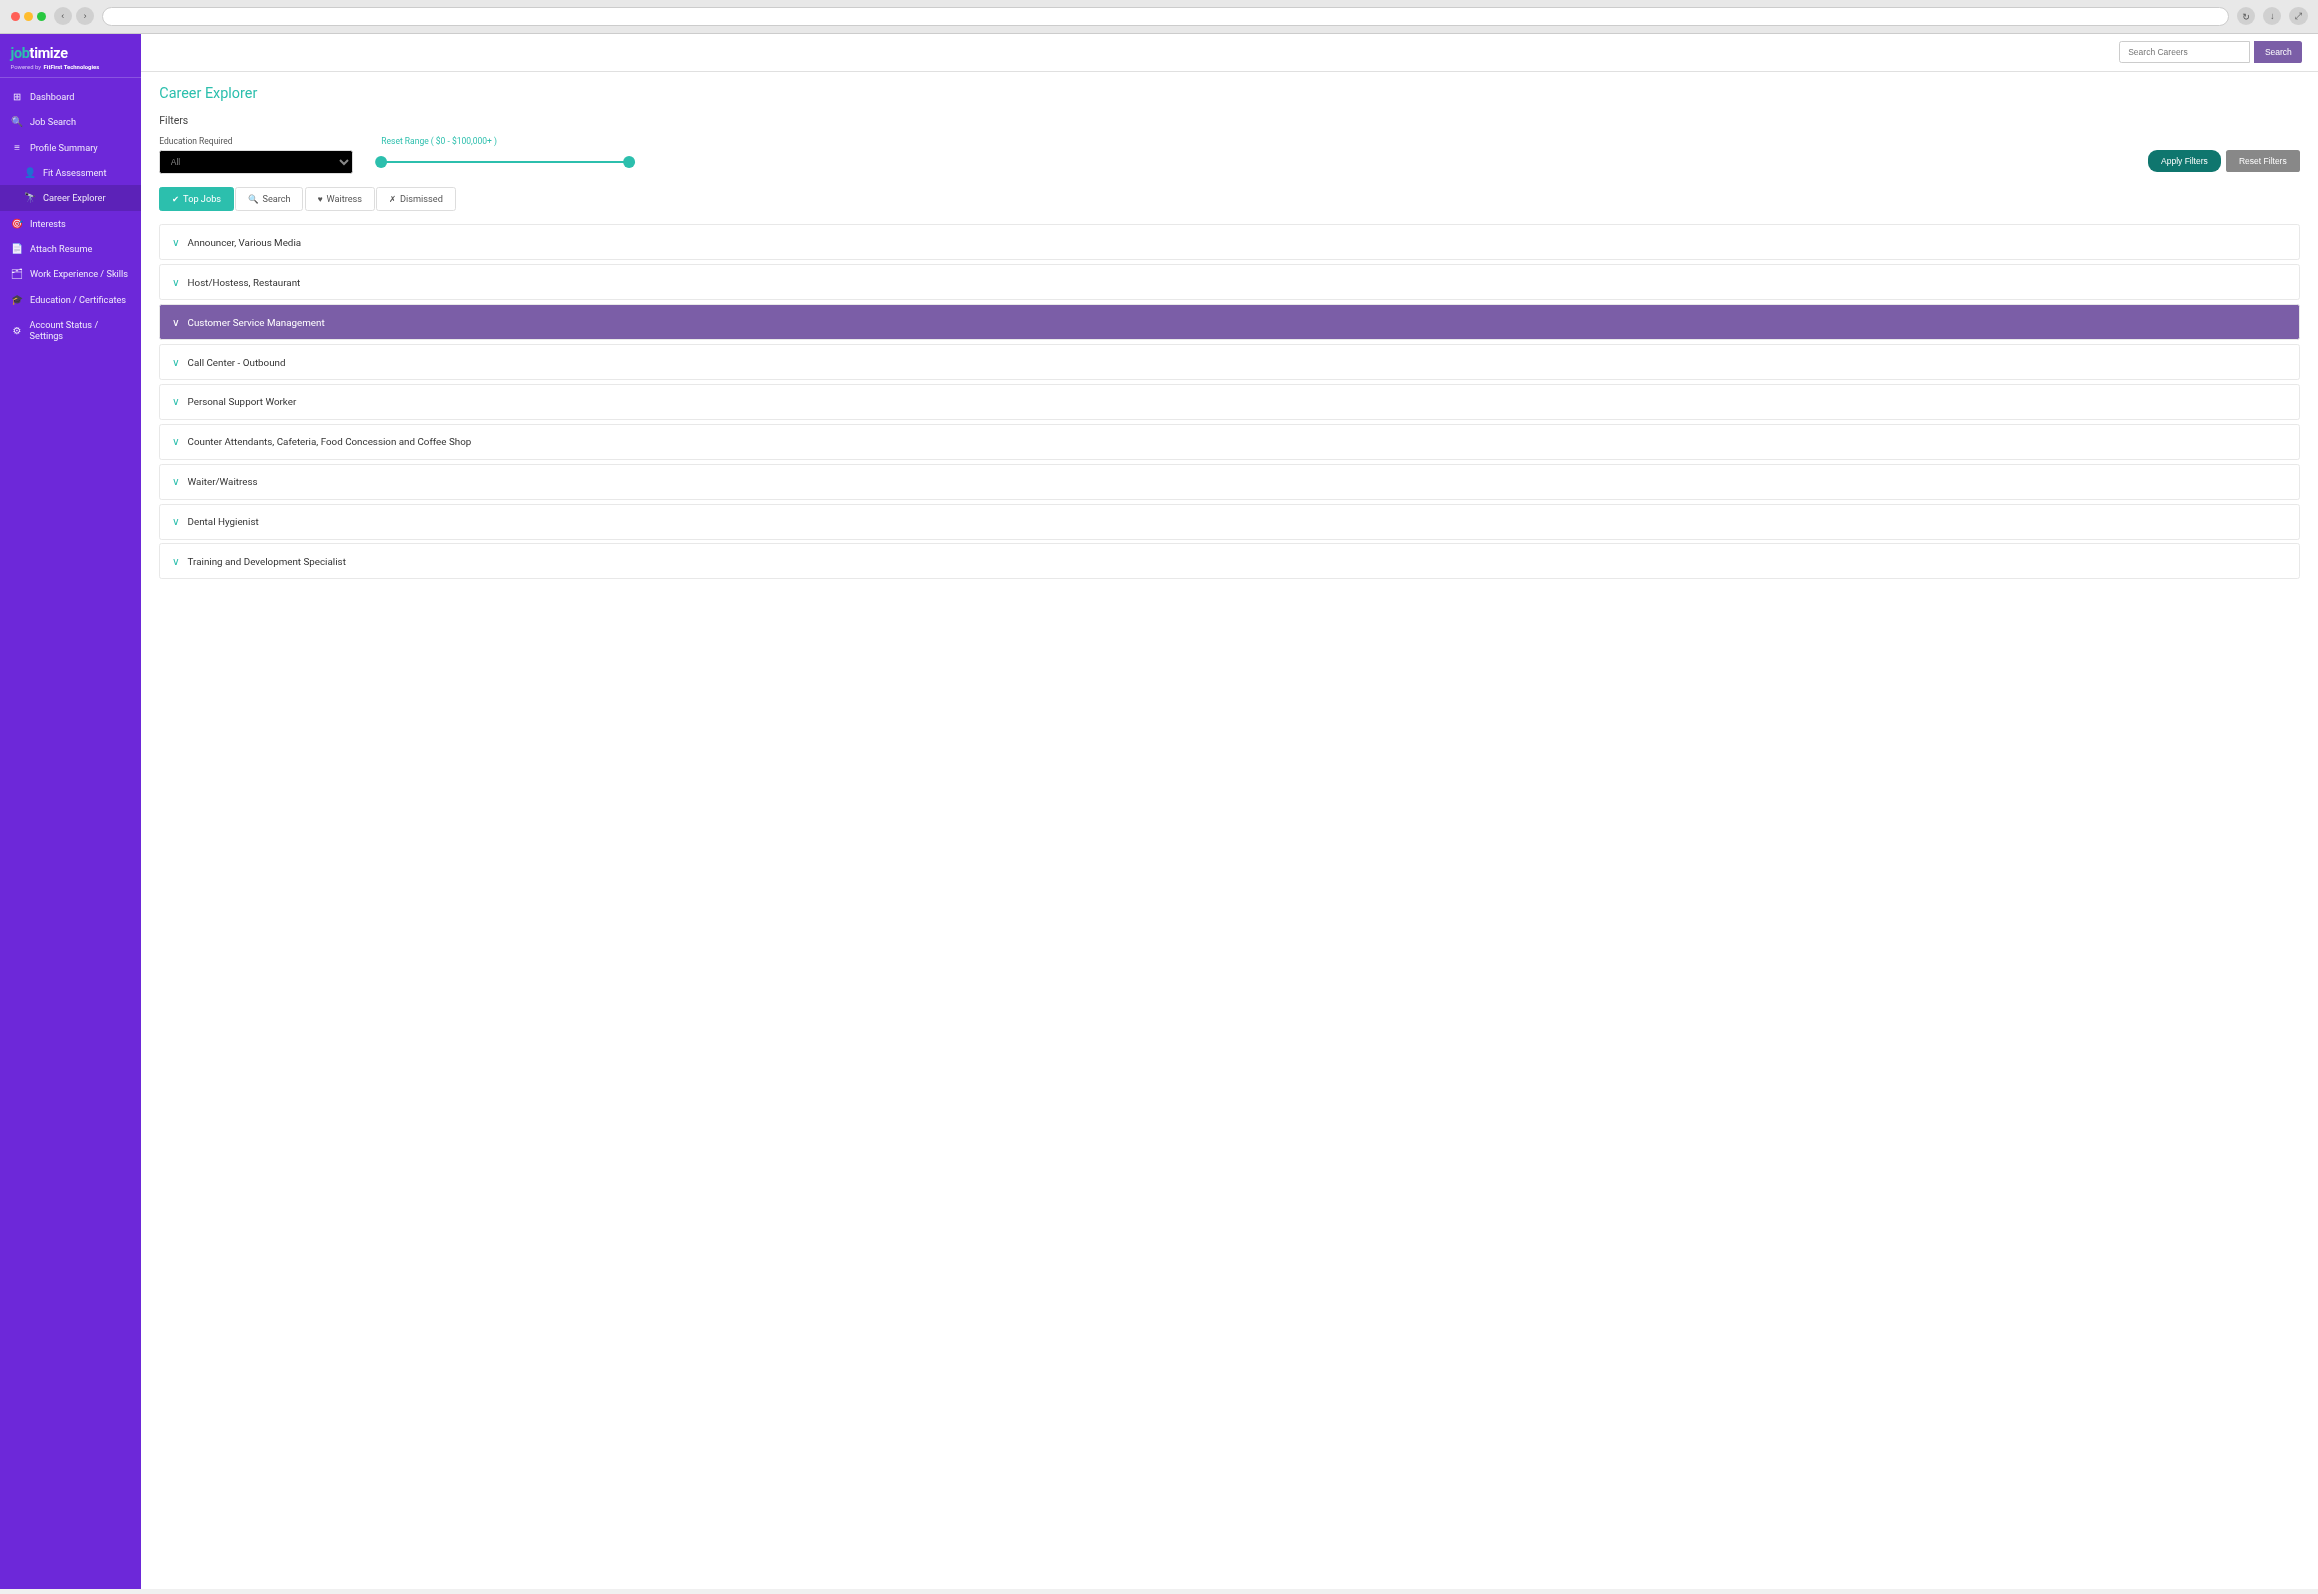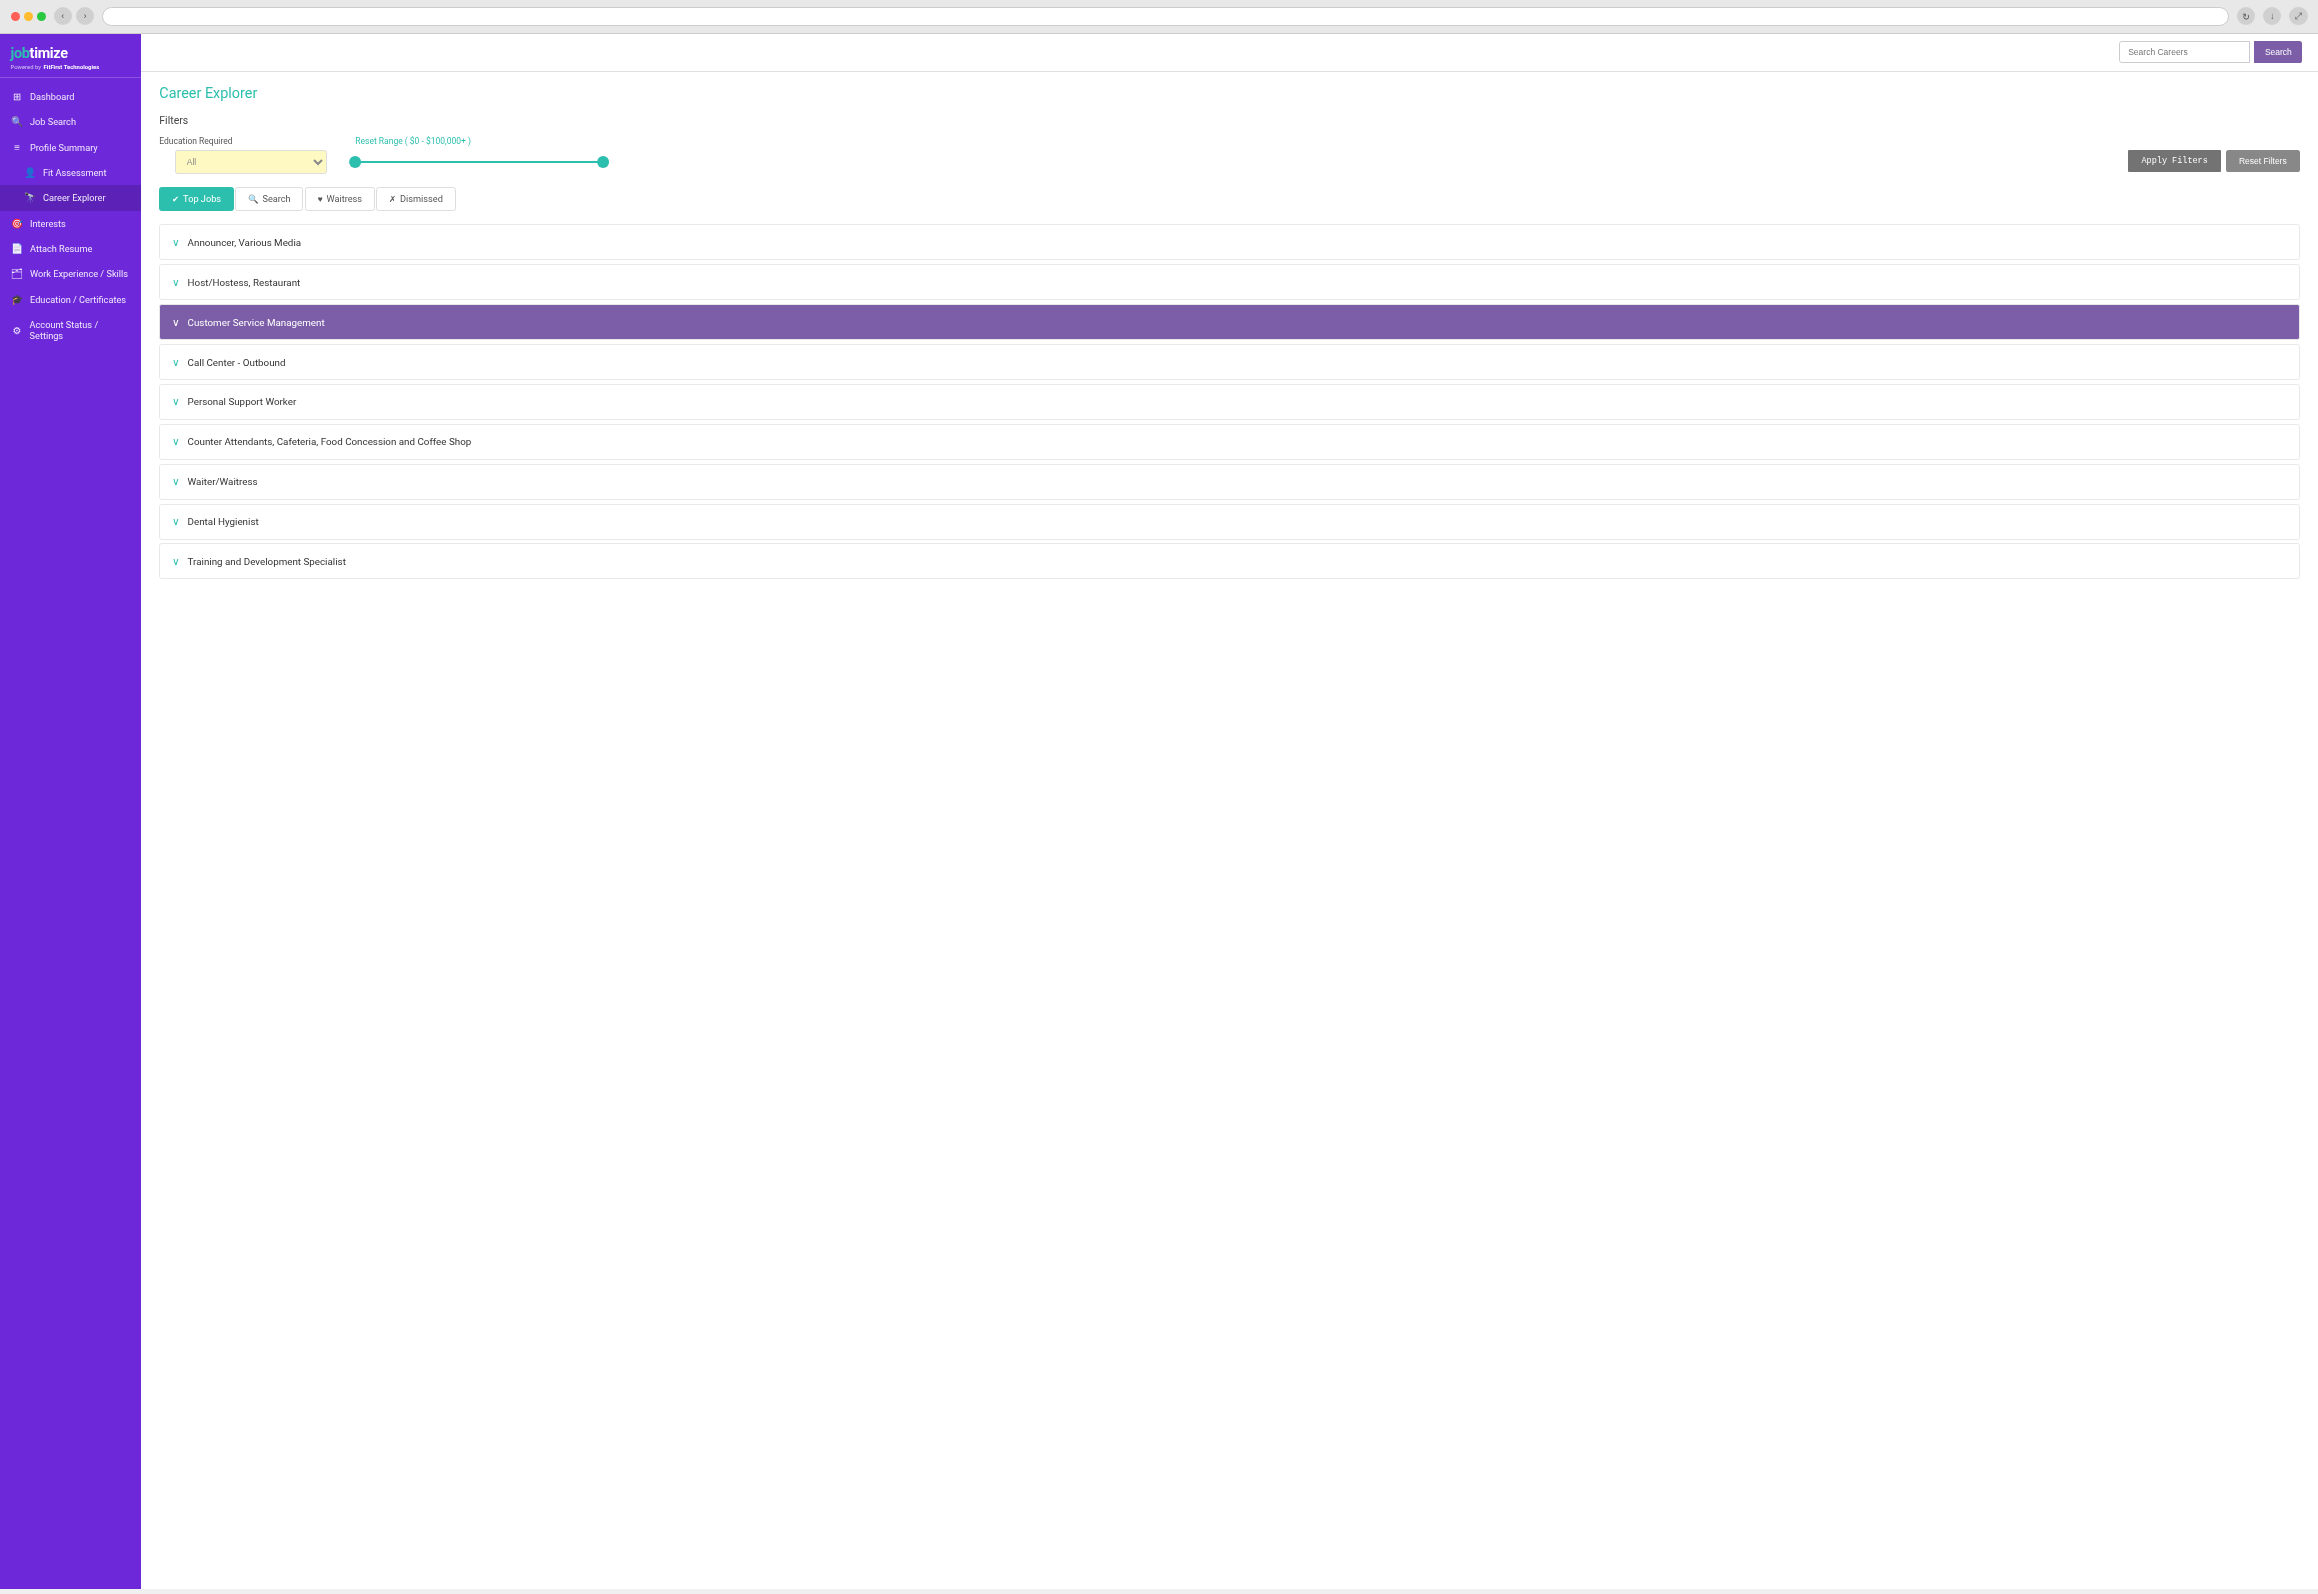--- a/index.html
+++ b/index.html
@@ -97,40 +97,40 @@
     .page-title { font-size: 14.4px; color: #2cbfad; font-weight: 400; margin-bottom: 11.8px; }
 
     
     .filters-section { margin-bottom: 13px; }
     .filters-title { font-size: 10.5px; color: #444; font-weight: 400; margin-bottom: 9.2px; }
 
     .filters-row { display: flex; align-items: flex-end; gap: 28px; flex-wrap: wrap; }
     .filter-group { display: flex; flex-direction: column; gap: 3.9px; }
     .filter-label { font-size: 8.5px; color: #555; }
     .filter-select {
-      width: 152px; height: 23.5px; border: 0.7px solid #ddd; border-radius: 2.6px;
-      padding: 0 6.5px; font-size: 8.5px; color: #888; background: #fef9c3; margin-left: 16px;
+      width: 194px; height: 23.5px; border: 0.7px solid #ddd; border-radius: 2.6px;
+      padding: 0 6.5px; font-size: 8.5px; color: #888; background: #000000;
     }
 
     .salary-group { display: flex; flex-direction: column; gap: 3.9px; }
     .salary-label { font-size: 8.5px; color: #555; }
     .salary-label span { color: #2cbfad; }
 
     .range-slider-container { position: relative; width: 248px; height: 23.5px; display: flex; align-items: center; }
     .range-track { position: absolute; left: 0; right: 0; height: 2.6px; background: #e0e0e0; border-radius: 1.3px; }
     .range-fill { position: absolute; left: 0; right: 0; height: 2.6px; background: #2cbfad; border-radius: 1.3px; }
     .range-thumb {
       position: absolute; width: 11.8px; height: 11.8px; background: #2cbfad;
       border-radius: 50%; cursor: pointer; transform: translateX(-50%);
     }
     .thumb-left { left: 0%; }
     .thumb-right { left: 100%; }
 
     .filter-actions { display: flex; gap: 5.2px; align-items: center; margin-left: auto; padding-bottom: 1.3px; }
-    .btn-apply { background: #737373; color: white; border: none; padding: 5.9px 13px; border-radius: 1px; font-size: 8.5px; cursor: pointer; font-family: Liberation Mono, monospace; }
+    .btn-apply { background: #0f766e; color: white; border: none; padding: 5.9px 13px; border-radius: 9px; font-size: 8.5px; cursor: pointer; }
     .btn-reset { background: #888; color: white; border: none; padding: 5.9px 13px; border-radius: 2.6px; font-size: 8.5px; cursor: pointer; }
 
     
     .tabs-row { display: flex; gap: 1.3px; margin-bottom: 13px; }
     .tab {
       display: flex; align-items: center; gap: 3.9px;
       padding: 5.9px 11.8px; border-radius: 2.6px; cursor: pointer;
       font-size: 9.2px; color: #555; border: 0.7px solid #ddd;
     }
     .tab.active { background: #2cbfad; color: white; border-color: #2cbfad; }

